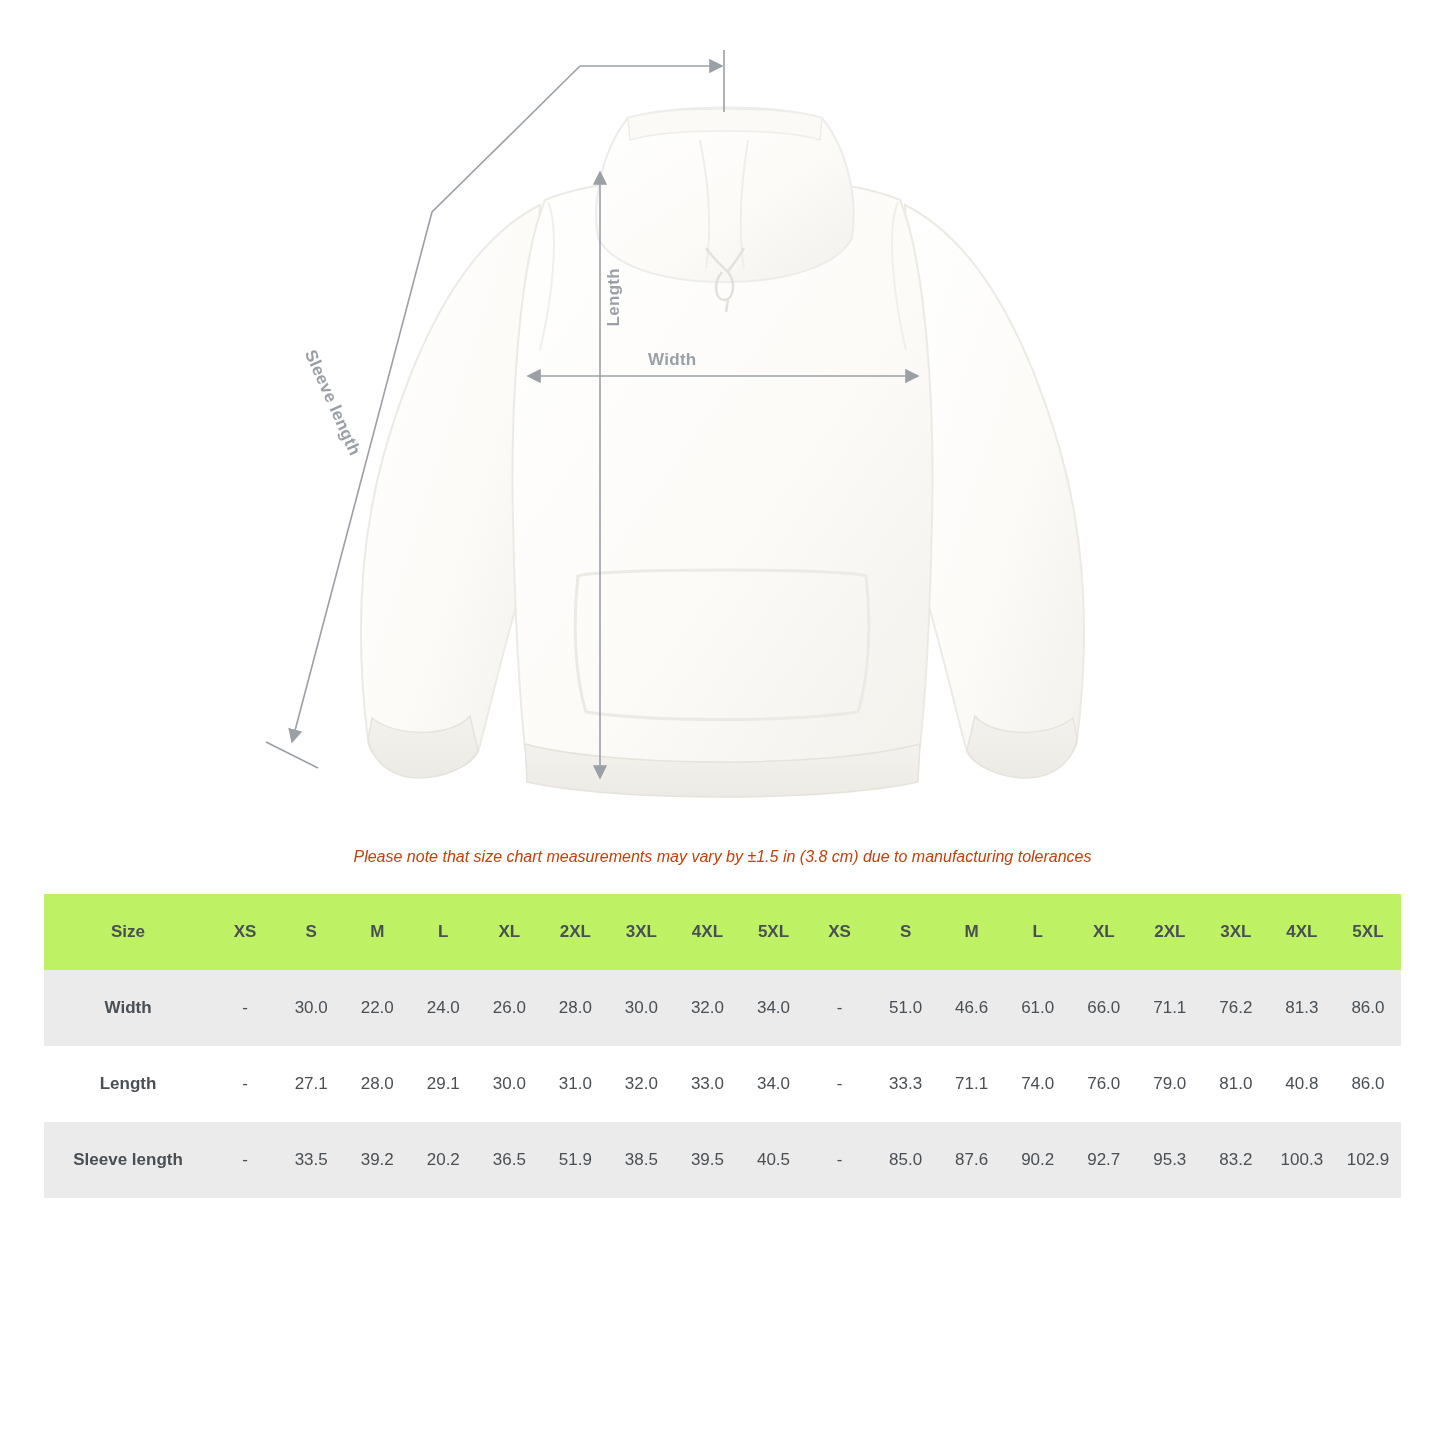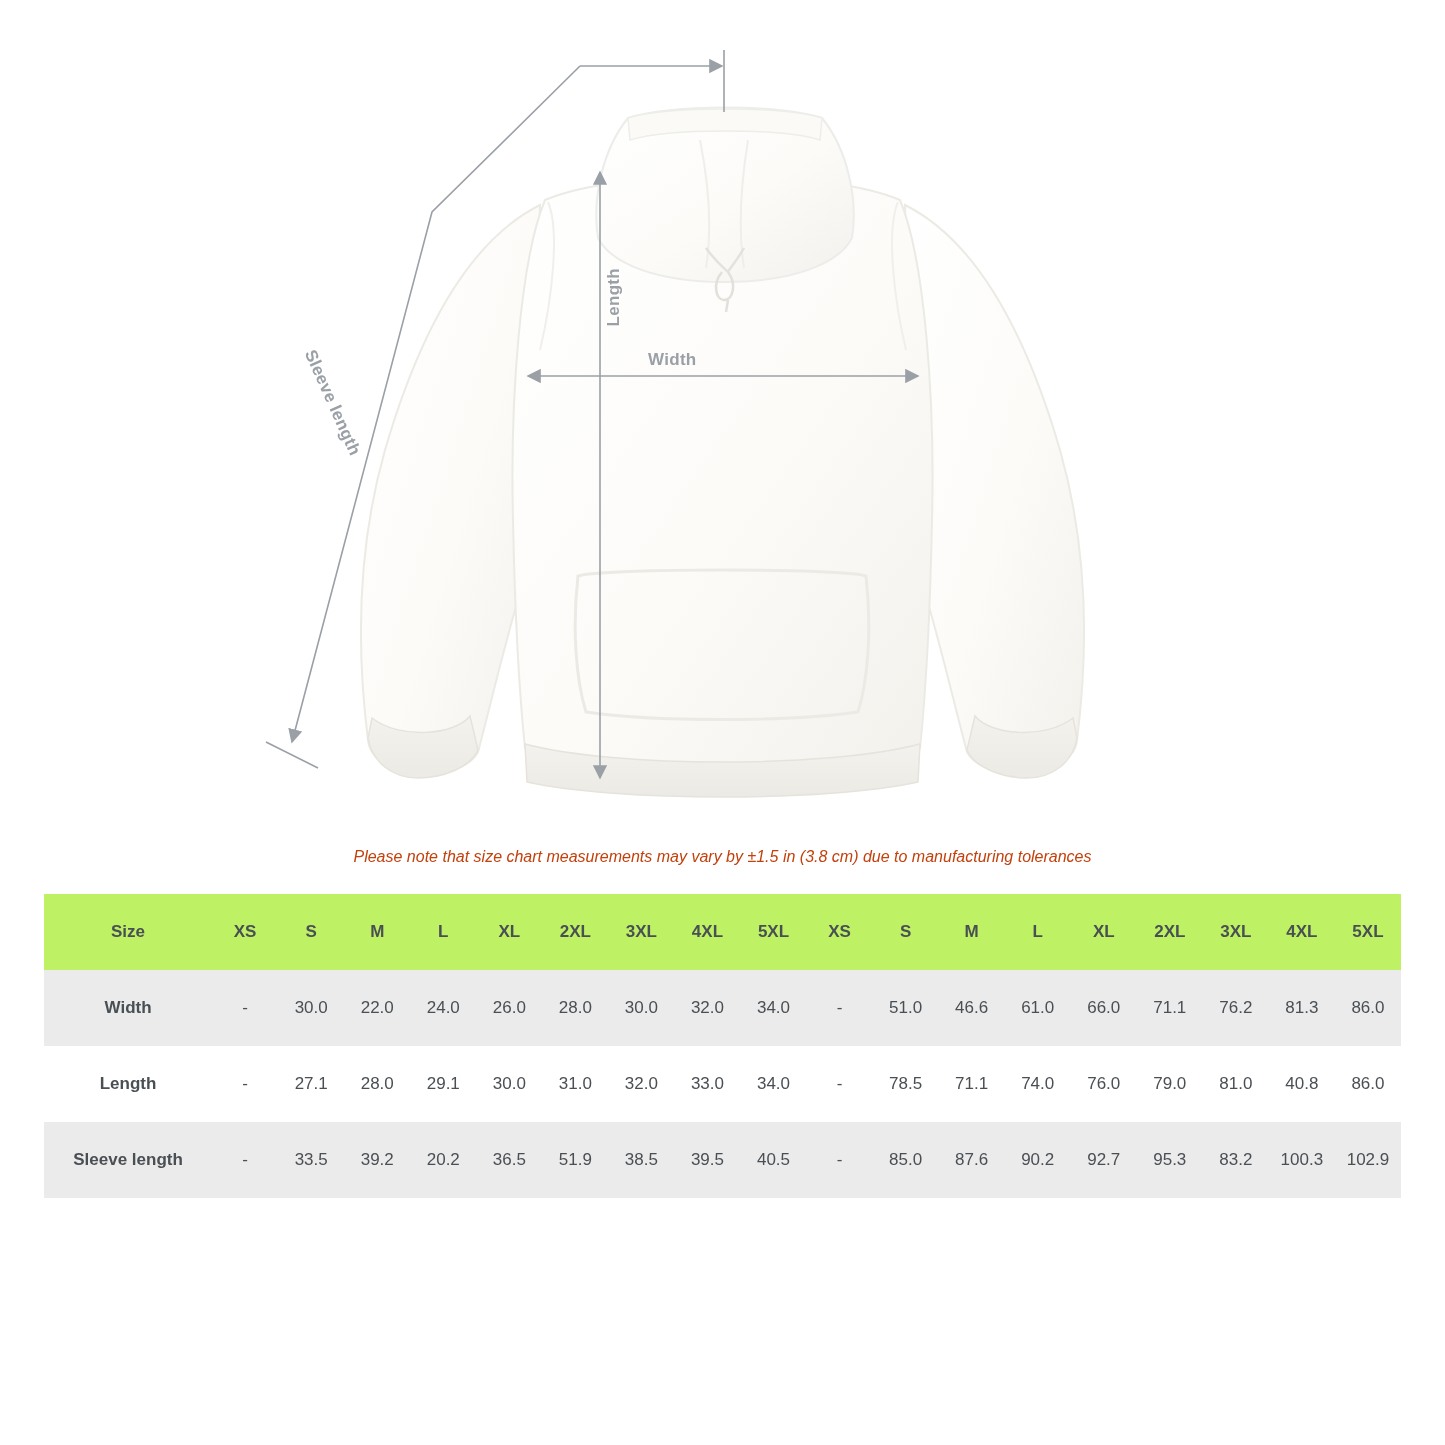--- a/index.html
+++ b/index.html
@@ -295,21 +295,21 @@
         <td>-</td>
         <td>27.1</td>
         <td>28.0</td>
         <td>29.1</td>
         <td>30.0</td>
         <td>31.0</td>
         <td>32.0</td>
         <td>33.0</td>
         <td>34.0</td>
         <td>-</td>
-        <td>78.5</td>
+        <td>33.3</td>
         <td>71.1</td>
         <td>74.0</td>
         <td>76.0</td>
         <td>79.0</td>
         <td>81.0</td>
         <td>40.8</td>
         <td>86.0</td>
       </tr>
 
       <tr class="data-row row-odd">

